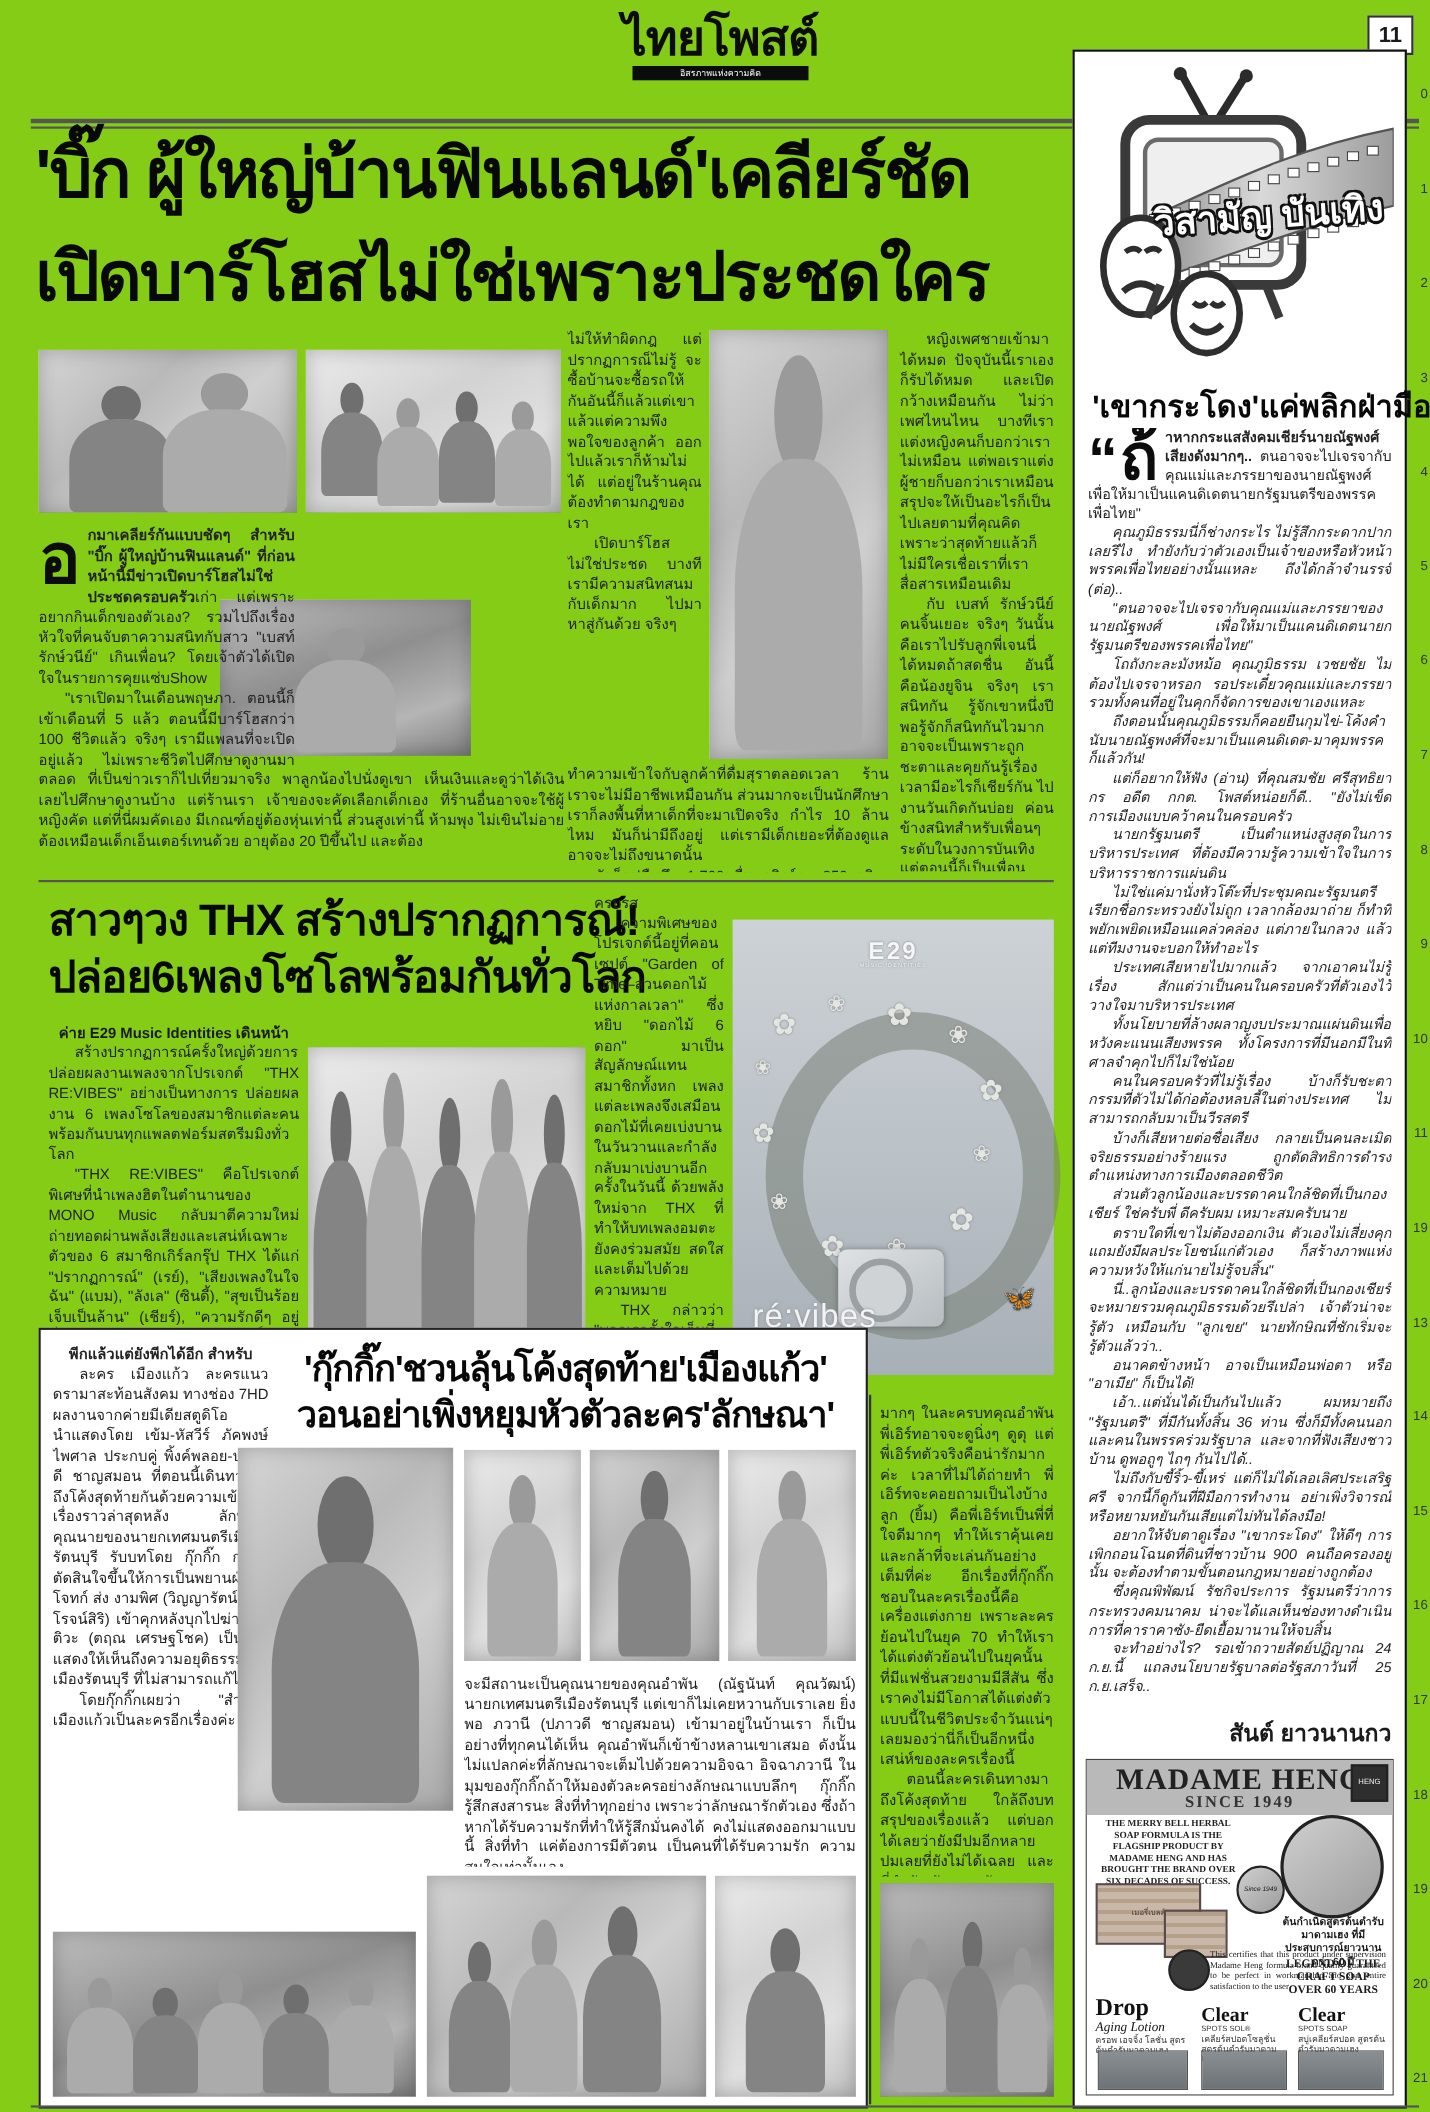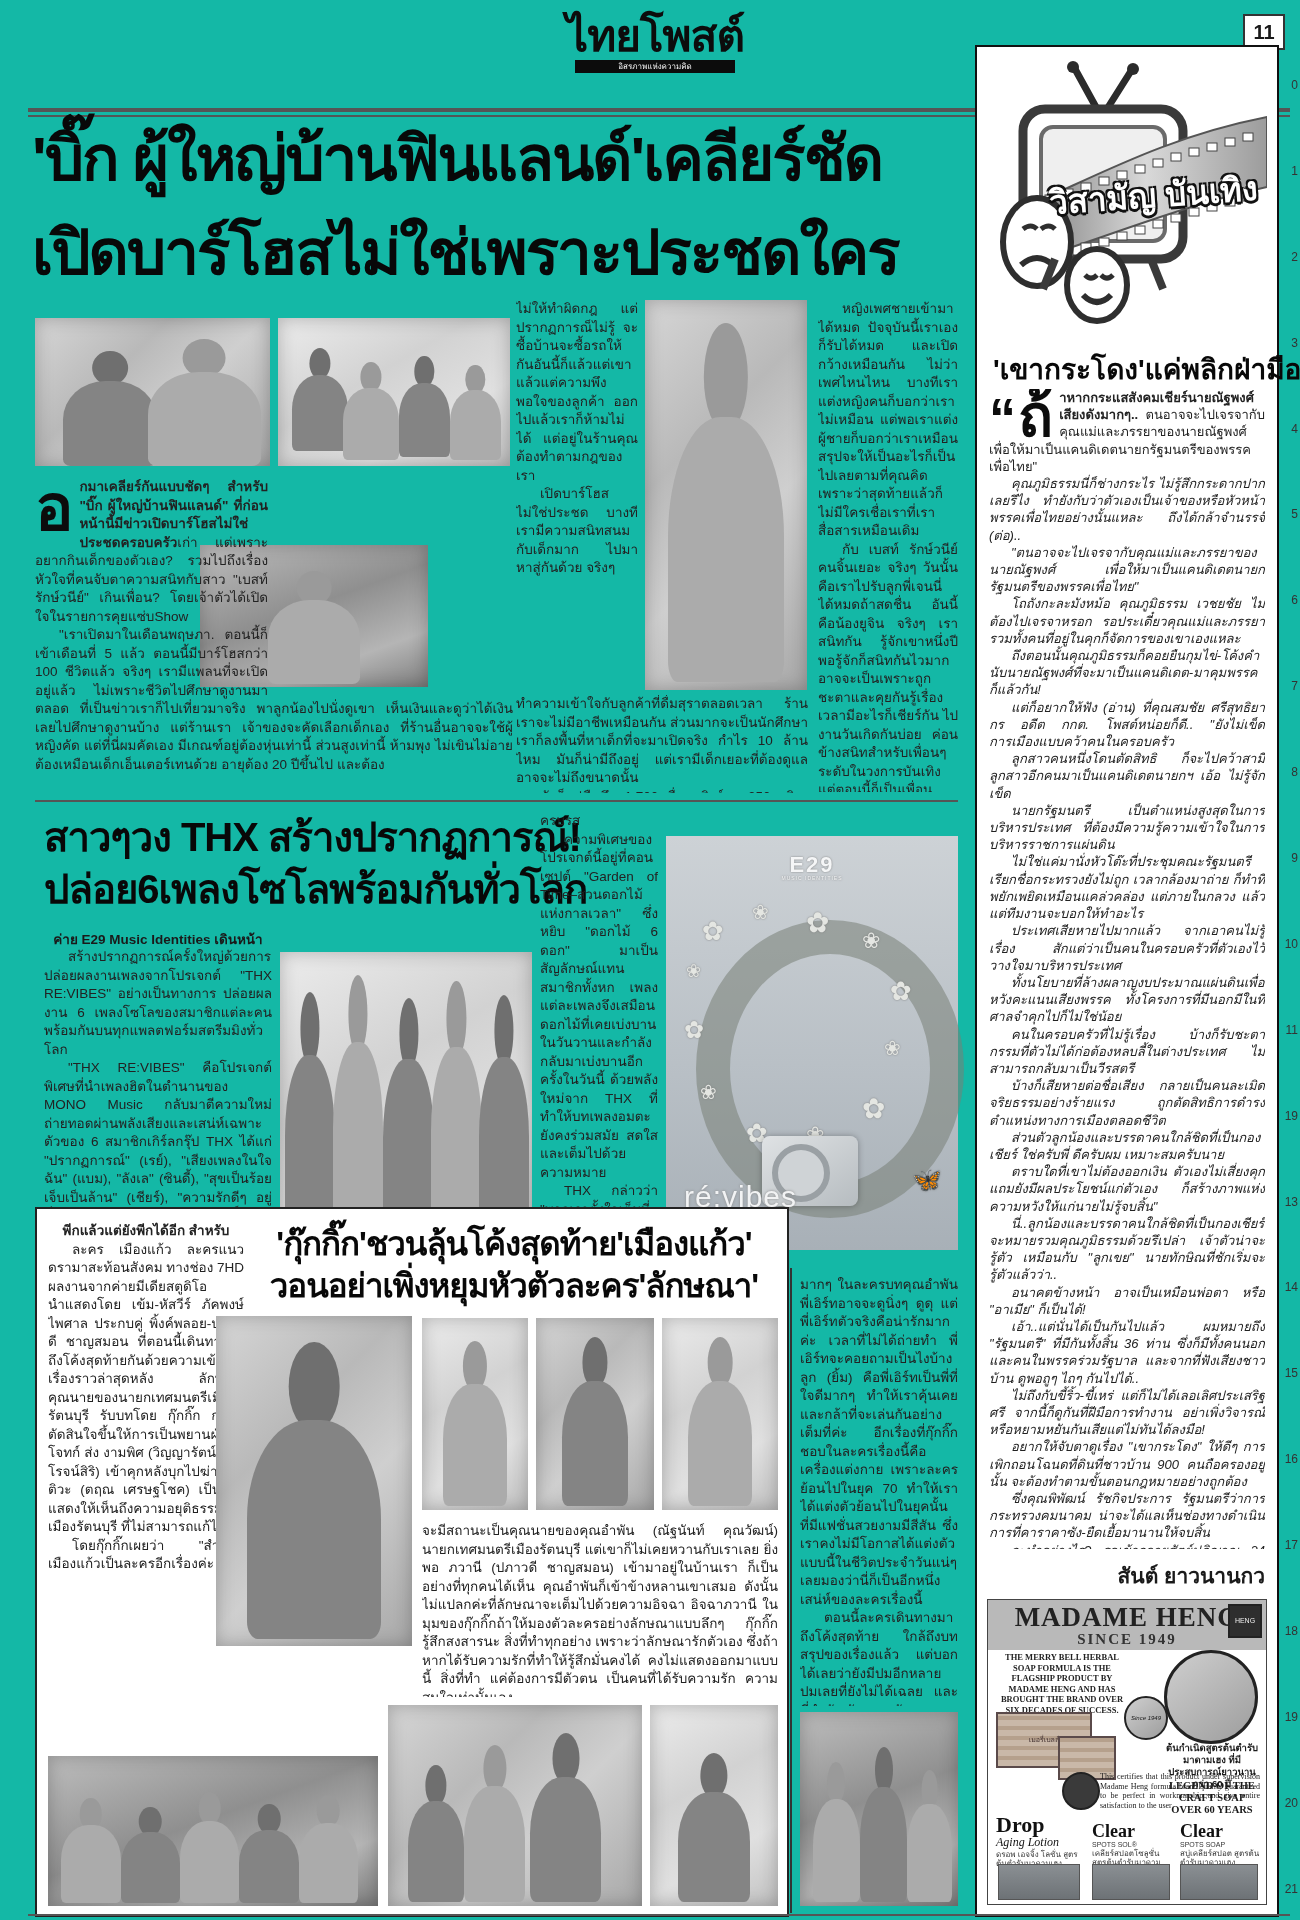--- a/index.html
+++ b/index.html
@@ -1,16 +1,16 @@
 <!DOCTYPE html>
 <html><head>
 <meta charset="utf-8">
 <style>
   html,body{margin:0;padding:0;background:#e8e8e8;}
-  #page{position:relative;width:1300px;height:1920px;background:#14b8a6;margin:0 auto;
+  #page{position:relative;width:1300px;height:1920px;background:#84cc16;margin:0 auto;
         font-family:"Liberation Sans","DejaVu Sans",sans-serif;color:#1a1a1a;overflow:hidden;}
   .abs{position:absolute;}
   .rule{background:#555;}
   
   .mast-logo{font-weight:900;font-size:44px;letter-spacing:-1px;color:#0c0c0c;line-height:1;}
   .mast-bar{background:#0c0c0c;color:#fff;font-size:8px;text-align:center;line-height:13px;height:13px;}
   .section-label{font-weight:bold;font-size:22px;margin-top:30px;}
   .pageno-box{border:2px solid #333;width:38px;height:32px;text-align:center;font-weight:bold;font-size:20px;line-height:32px;background:#fff;}
   
   .hl-main{font-weight:900;font-size:62px;line-height:1.0;letter-spacing:-2px;color:#080808;white-space:nowrap;}
@@ -326,21 +326,20 @@
 
     <div class="abs wis-col" style="left:12px;top:342px;width:276px;height:1160px;">
       <span class="quotechar">“</span><span class="dropcap" style="font-size:58px;line-height:46px;">ถ้</span><span class="boldlead">าหากกระแสสังคมเชียร์นายณัฐพงศ์เสียงดังมากๆ..</span>
       <span>ตนอาจจะไปเจรจากับคุณแม่และภรรยาของนายณัฐพงศ์ เพื่อให้มาเป็นแคนดิเดตนายกรัฐมนตรีของพรรคเพื่อไทย"</span>
       <div>
           <p>คุณภูมิธรรมนี่ก็ช่างกระไร ไม่รู้สึกกระดากปากเลยรึไง ทำยังกับว่าตัวเองเป็นเจ้าของหรือหัวหน้าพรรคเพื่อไทยอย่างนั้นแหละ ถึงได้กล้าจำนรรจ์ (ต่อ)..</p>
           <p>"ตนอาจจะไปเจรจากับคุณแม่และภรรยาของนายณัฐพงศ์ เพื่อให้มาเป็นแคนดิเดตนายกรัฐมนตรีของพรรคเพื่อไทย"</p>
           <p>โถถังกะละมังหม้อ คุณภูมิธรรม เวชยชัย ไม่ต้องไปเจรจาหรอก รอประเดี๋ยวคุณแม่และภรรยา รวมทั้งคนที่อยู่ในคุกก็จัดการของเขาเองแหละ</p>
           <p>ถึงตอนนั้นคุณภูมิธรรมก็คอยยืนกุมไข่-โค้งคำนับนายณัฐพงศ์ที่จะมาเป็นแคนดิเดต-มาคุมพรรคก็แล้วกัน!</p>
           <p>แต่ก็อยากให้ฟัง (อ่าน) ที่คุณสมชัย ศรีสุทธิยากร อดีต กกต. โพสต์หน่อยก็ดี.. "ยังไม่เข็ด การเมืองแบบคว้าคนในครอบครัว</p>
-          <p>ลูกสาวคนหนึ่งโดนตัดสิทธิ ก็จะไปคว้าสามีลูกสาวอีกคนมาเป็นแคนดิเดตนายกฯ เอ้อ ไม่รู้จักเข็ด</p>
           <p>นายกรัฐมนตรี เป็นตำแหน่งสูงสุดในการบริหารประเทศ ที่ต้องมีความรู้ความเข้าใจในการบริหารราชการแผ่นดิน</p>
           <p>ไม่ใช่แค่มานั่งหัวโต๊ะที่ประชุมคณะรัฐมนตรี เรียกชื่อกระทรวงยังไม่ถูก เวลากล้องมาถ่าย ก็ทำทีพยักเพยิดเหมือนแคล่วคล่อง แต่ภายในกลวง แล้วแต่ทีมงานจะบอกให้ทำอะไร</p>
           <p>ประเทศเสียหายไปมากแล้ว จากเอาคนไม่รู้เรื่อง สักแต่ว่าเป็นคนในครอบครัวที่ตัวเองไว้วางใจมาบริหารประเทศ</p>
           <p>ทั้งนโยบายที่ล้างผลาญงบประมาณแผ่นดินเพื่อหวังคะแนนเสียงพรรค ทั้งโครงการที่มีนอกมีในที่ศาลจำคุกไปก็ไม่ใช่น้อย</p>
           <p>คนในครอบครัวที่ไม่รู้เรื่อง บ้างก็รับชะตากรรมที่ตัวไม่ได้ก่อต้องหลบลี้ในต่างประเทศ ไม่สามารถกลับมาเป็นวีรสตรี</p>
           <p>บ้างก็เสียหายต่อชื่อเสียง กลายเป็นคนละเมิดจริยธรรมอย่างร้ายแรง ถูกตัดสิทธิการดำรงตำแหน่งทางการเมืองตลอดชีวิต</p>
           <p>ส่วนตัวลูกน้องและบรรดาคนใกล้ชิดที่เป็นกองเชียร์ ใช่ครับพี่ ดีครับผม เหมาะสมครับนาย</p>
           <p>ตราบใดที่เขาไม่ต้องออกเงิน ตัวเองไม่เสี่ยงคุก แถมยังมีผลประโยชน์แก่ตัวเอง ก็สร้างภาพแห่งความหวังให้แก่นายไม่รู้จบสิ้น"</p>
           <p>นี่..ลูกน้องและบรรดาคนใกล้ชิดที่เป็นกองเชียร์จะหมายรวมคุณภูมิธรรมด้วยรึเปล่า เจ้าตัวน่าจะรู้ตัว เหมือนกับ "ลูกเขย" นายทักษิณที่ชักเริ่มจะรู้ตัวแล้วว่า..</p>
           <p>อนาคตข้างหน้า อาจเป็นเหมือนพ่อตา หรือ "อาเมีย" ก็เป็นได้!</p>

